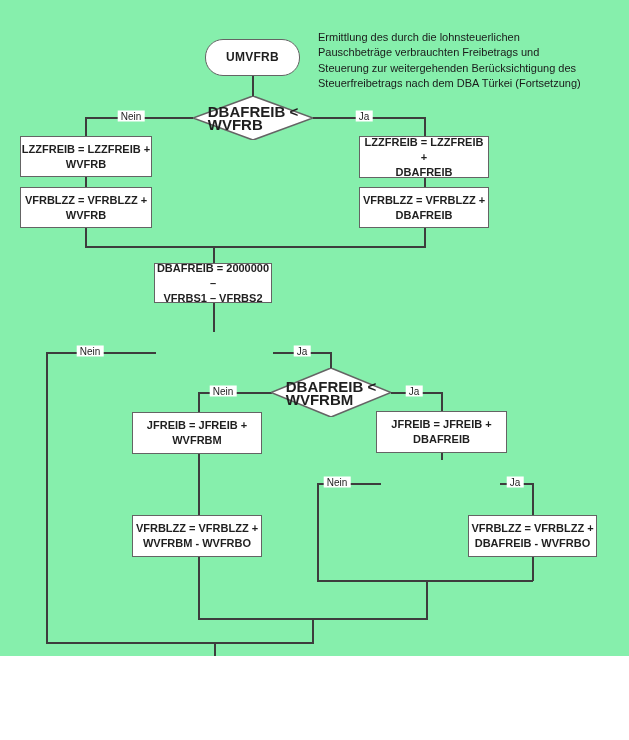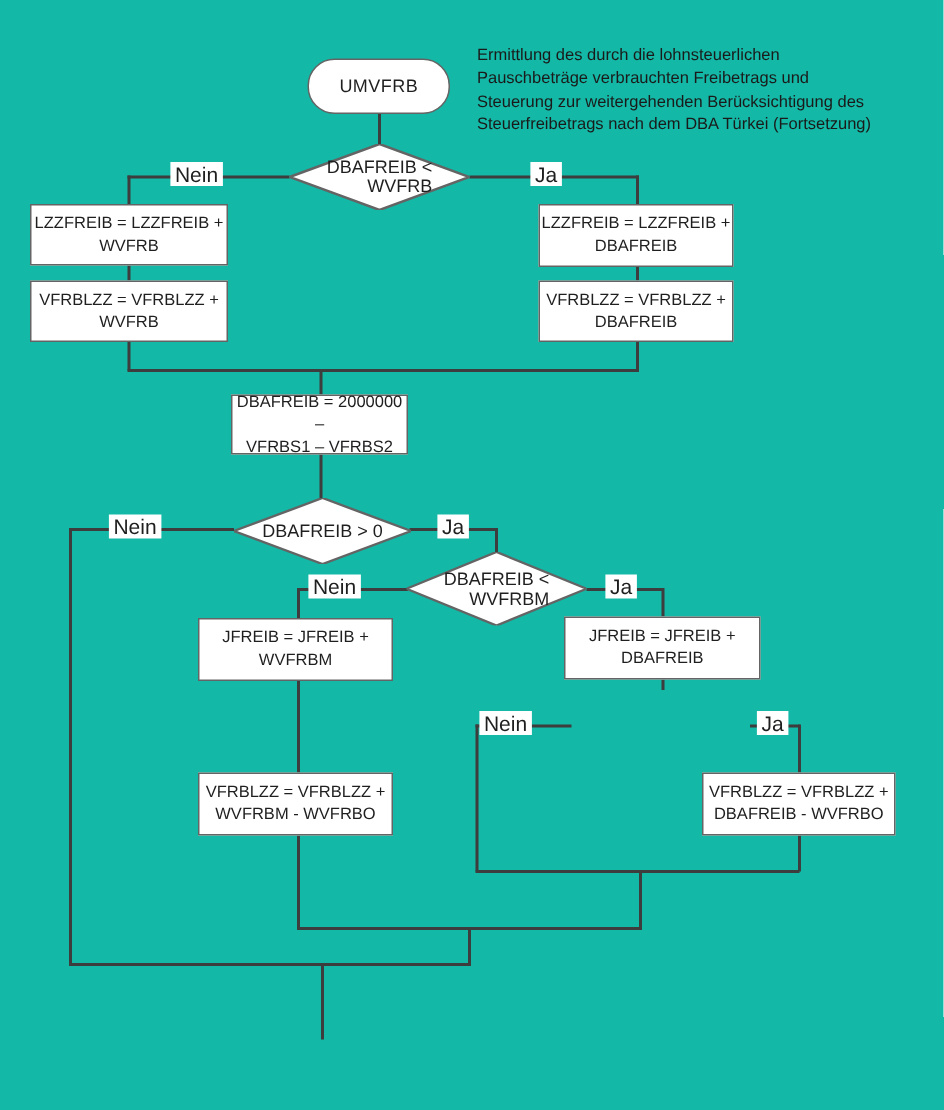--- a/index.html
+++ b/index.html
@@ -1,37 +1,37 @@
 <!DOCTYPE html>
 <html><head>
 <meta charset="utf-8">
 <style>
   html,body{margin:0;padding:0;background:#ffffff;}
   #canvas{
-    position:relative;width:629px;height:740px;background:#14b8a6;overflow:hidden;
+    position:relative;width:629px;height:656px;background:#86efac;overflow:hidden;
     font-family:"Liberation Sans",sans-serif;color:#1f1f1f;
   }
   .vline,.hline{position:absolute;background:#3d3d3d;}
   .vline{width:1.5px;}
   .hline{height:1.5px;}
   .node{
     position:absolute;display:flex;align-items:center;justify-content:center;
     text-align:center;font-size:11px;line-height:15px;white-space:pre-line;
-    background:#ffffff;box-sizing:border-box;color:#1f1f1f;
+    background:#ffffff;box-sizing:border-box;color:#1f1f1f;font-weight:bold;
   }
   .process{border:1.6px solid #646464;}
   .terminator{border:1.6px solid #646464;border-radius:18px;font-size:12px;letter-spacing:.3px;}
   .decision{background:transparent;border:none;padding:0;}
   .decision svg{position:absolute;left:0;top:0;width:100%;height:100%;}
   .decision .dtext{
-    position:relative;z-index:2;font-size:12px;line-height:13px;white-space:pre-line;text-align:right;
+    position:relative;z-index:2;font-size:15px;line-height:13px;white-space:pre-line;text-align:left;
   }
   .edge-label{
     position:absolute;transform:translate(-50%,-50%);background:#ffffff;
-    font-size:14px;padding:0 3px;z-index:3;color:#1f1f1f;
+    font-size:10px;padding:0 3px;z-index:3;color:#1f1f1f;
   }
   .note{
     position:absolute;left:318px;top:30px;width:302px;
     font-size:11px;line-height:15.4px;white-space:pre-line;color:#1a1a1a;
   }
   polygon{fill:#ffffff;stroke:#646464;stroke-width:1.6;vector-effect:non-scaling-stroke;}
 </style>
 </head>
 <body>
 
@@ -102,26 +102,20 @@
   <div class="node process" style="left:20px;top:187px;width:132px;height:41px;">VFRBLZZ = VFRBLZZ +
 WVFRB</div>
   <div class="node process" style="left:359px;top:136px;width:130px;height:42px;">LZZFREIB = LZZFREIB +
 DBAFREIB</div>
   <div class="node process" style="left:359px;top:187px;width:130px;height:41px;">VFRBLZZ = VFRBLZZ +
 DBAFREIB</div>
 
   <div class="node process" style="left:154px;top:263px;width:118px;height:40px;">DBAFREIB = 2000000 –
 VFRBS1 – VFRBS2</div>
 
-  <div class="node decision" style="left:156px;top:332px;width:118px;height:44px;">
-    <svg viewBox="0 0 100 40" preserveAspectRatio="none">
-        <polygon points="0,20 50,0 100,20 50,40"></polygon>
-      </svg>
-    <div class="dtext">DBAFREIB &gt; 0</div>
-  </div>
 
   <div class="node decision" style="left:271px;top:368px;width:120px;height:49px;">
     <svg viewBox="0 0 100 40" preserveAspectRatio="none">
         <polygon points="0,20 50,0 100,20 50,40"></polygon>
       </svg>
     <div class="dtext">DBAFREIB &lt;
 WVFRBM</div>
   </div>
 
   <div class="node process" style="left:132px;top:412px;width:130px;height:42px;">JFREIB = JFREIB +

